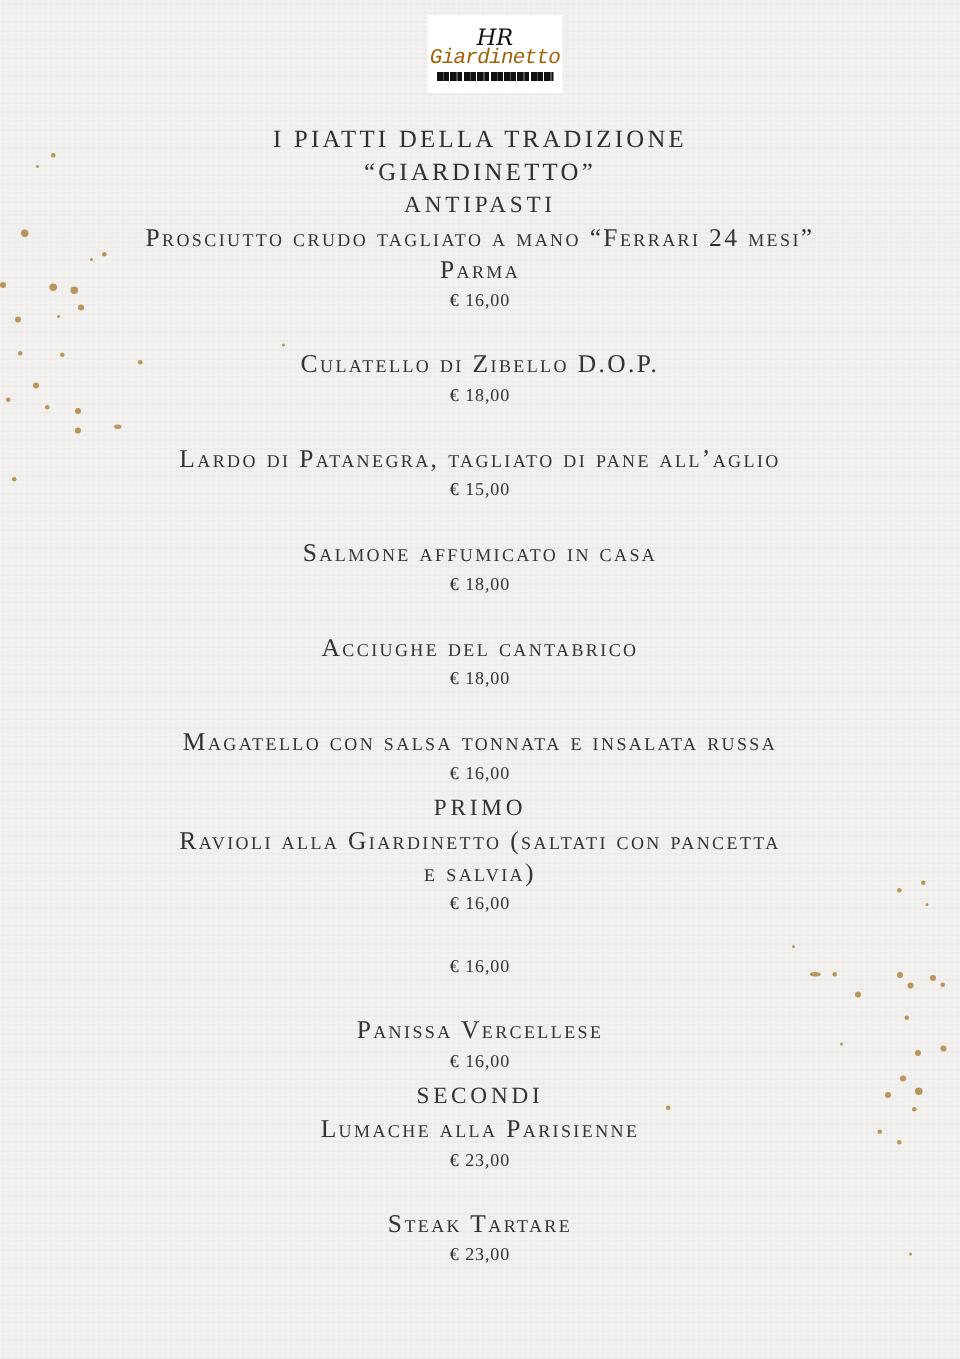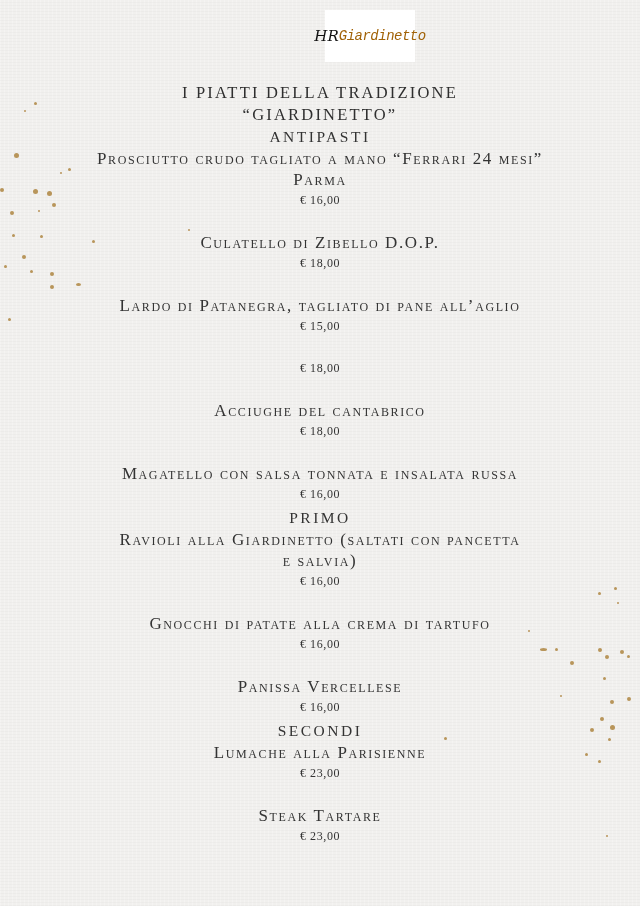--- a/index.html
+++ b/index.html
@@ -10,21 +10,21 @@
       repeating-linear-gradient(0deg, rgba(0,0,0,0.018) 0px, rgba(0,0,0,0.018) 1px, transparent 1px, transparent 3px),
       repeating-linear-gradient(90deg, rgba(255,255,255,0.25) 0px, rgba(255,255,255,0.25) 1px, transparent 1px, transparent 4px);
     position: relative;
     font-family: "Liberation Serif", "DejaVu Serif", serif;
     color: #2b2b2b;
   }
   .specks { position: absolute; inset: 0; pointer-events: none; }
   .speck { position: absolute; border-radius: 50%; background: #b8955a; }
   .logo {
     position: absolute; left: 285px; top: 10px; width: 90px; height: 52px;
-    background: #ffffff; display: flex; align-items: center; justify-content: center; margin-left: 40px;
+    background: #ffffff; display: flex; flex-direction: column; align-items: center; justify-content: center;
   }
   .logo .hr { font-family: "DejaVu Serif", serif; font-style: italic; font-size: 15px; line-height: 14px; color: #111; }
   .logo .name { font-family: Liberation Mono, monospace; font-style: italic; font-size: 14px; line-height: 14px; color: #a16207; letter-spacing: -0.5px; }
   .logo .skyline { width: 78px; height: 6px; margin-top: 2px;
     background: repeating-linear-gradient(90deg, #111 0 4px, #555 4px 5px, #111 5px 8px, #fff 8px 9px); }
   .menu {
     position: absolute; left: 0; top: 82px; width: 640px; text-align: center;
   }
   .title {
     font-size: 16.5px; letter-spacing: 2.2px; line-height: 22px; color: #2f2f2f; text-transform: uppercase;
@@ -111,41 +111,41 @@
     <div class="item-name">Culatello di Zibello D.O.P.</div>
     <div class="item-price">€ 18,00</div>
   </div>
   <div class="gap"></div>
   <div class="item">
     <div class="item-name" style="padding:0 60px">Lardo di Patanegra, tagliato di pane all’aglio</div>
     <div class="item-price">€ 15,00</div>
   </div>
   <div class="gap"></div>
   <div class="item">
+    <div class="item-name">Salmone affumicato in casa</div>
     <div class="item-price">€ 18,00</div>
   </div>
   <div class="gap"></div>
   <div class="item">
     <div class="item-name">Acciughe del cantabrico</div>
     <div class="item-price">€ 18,00</div>
   </div>
   <div class="gap"></div>
   <div class="item">
     <div class="item-name" style="padding:0 60px">Magatello con salsa tonnata e insalata russa</div>
     <div class="item-price">€ 16,00</div>
   </div>
 
   <div class="section" style="margin-top:2px">Primo</div>
   <div class="item">
     <div class="item-name" style="padding:0 115px">Ravioli alla Giardinetto (saltati con pancetta e salvia)</div>
     <div class="item-price">€ 16,00</div>
   </div>
   <div class="gap"></div>
   <div class="item">
-    <div class="item-name" style="padding:0 70px">Gnocchi di patate alla crema di tartufo</div>
     <div class="item-price">€ 16,00</div>
   </div>
   <div class="gap"></div>
   <div class="item">
     <div class="item-name">Panissa Vercellese</div>
     <div class="item-price">€ 16,00</div>
   </div>
 
   <div class="section" style="margin-top:2px">Secondi</div>
   <div class="item">

